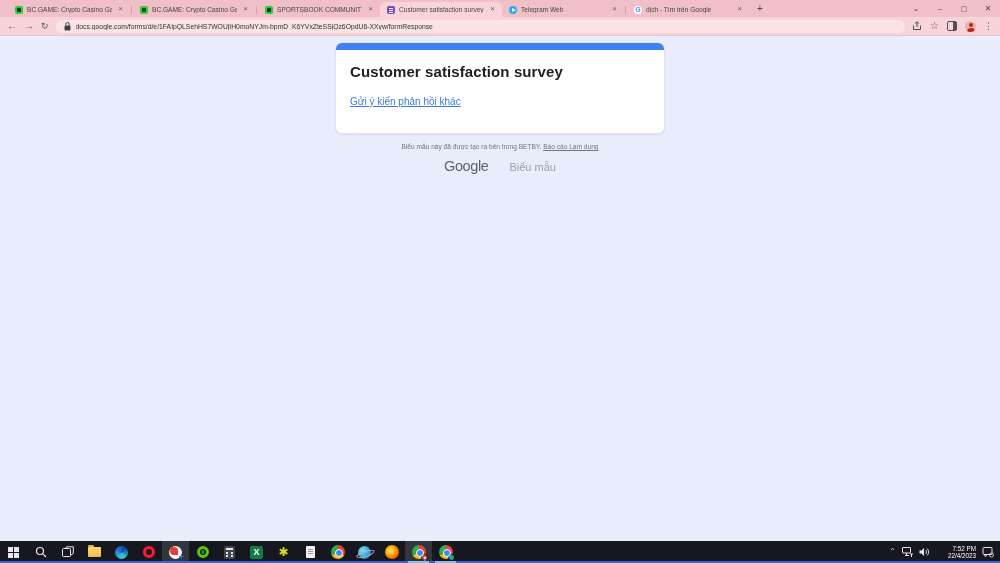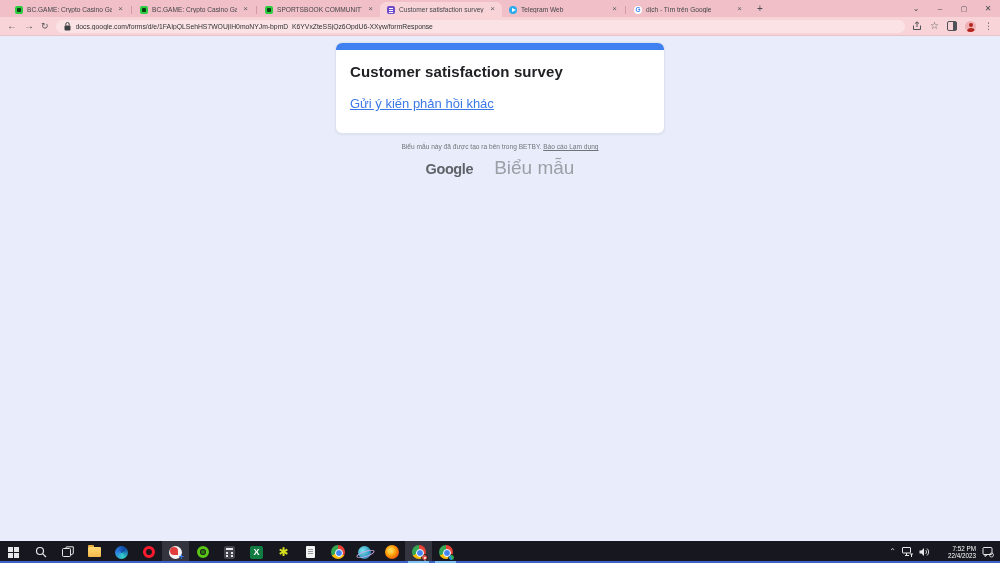--- a/index.html
+++ b/index.html
@@ -52,27 +52,27 @@
     border-radius:4px 4px 0 0; background:#b3261e; }
   .menu-dots { font-size:9px; color:#4e5156; }
 
   
   .content { position:absolute; top:37px; left:0; width:1000px; height:504px; background:#e9edfb; }
   .card { position:absolute; left:335px; top:5px; width:330px; height:92px; background:#ffffff;
     border-radius:7px; border:1px solid #dfe3ef; box-shadow:0 1px 2px rgba(60,64,67,0.08); overflow:hidden; }
   .card-accent { height:7px; background:#4080f0; }
   .card h1 { margin:13px 14px 0 14px; font-size:15px; font-weight:700; color:#202124; letter-spacing:0.1px; }
   .card .msg { margin:8px 14px 0 14px; font-size:8px; color:#202124; }
-  .card .again { display:inline-block; margin:16px 5px 0 14px; font-size:13px; color:#3b78e7;
+  .card .again { display:inline-block; margin:16px 5px 0 14px; font-size:10px; color:#3b78e7;
     text-decoration:underline;text-align:center; }
   .notice { position:absolute; top:106px; width:100%; text-align:center; font-size:6.6px; color:#70757a; }
   .notice a { color:#70757a; text-decoration:underline; }
   .brand { position:absolute; top:120px; width:100%; text-align:center; }
-  .brand .g { font-size:14.5px; color:#5f6368; font-weight:700; letter-spacing:-0.4px; }
-  .brand .p { font-size:19px; color:#9aa0a6; font-weight:400; margin-left:21px; }
+  .brand .g { font-size:14.5px; color:#5f6368; font-weight:400; letter-spacing:-0.4px; }
+  .brand .p { font-size:11px; color:#9aa0a6; font-weight:400; margin-left:21px; }
 
   
   .taskbar { position:absolute; bottom:0; left:0; width:1000px; height:22px; background:#17171f;
     display:flex; align-items:stretch; }
   .taskbar::after { content:""; position:absolute; left:0; bottom:0; width:100%; height:2px;
     background:#3e63c8; }
   .tb-btn { width:27px; display:flex; align-items:center; justify-content:center; position:relative; }
   .tb-btn.open { background:#34343f; }
   .tb-btn.lit::before { content:""; position:absolute; bottom:0; left:3px; right:3px; height:2px;
     background:#7fc1f7; z-index:2; }

